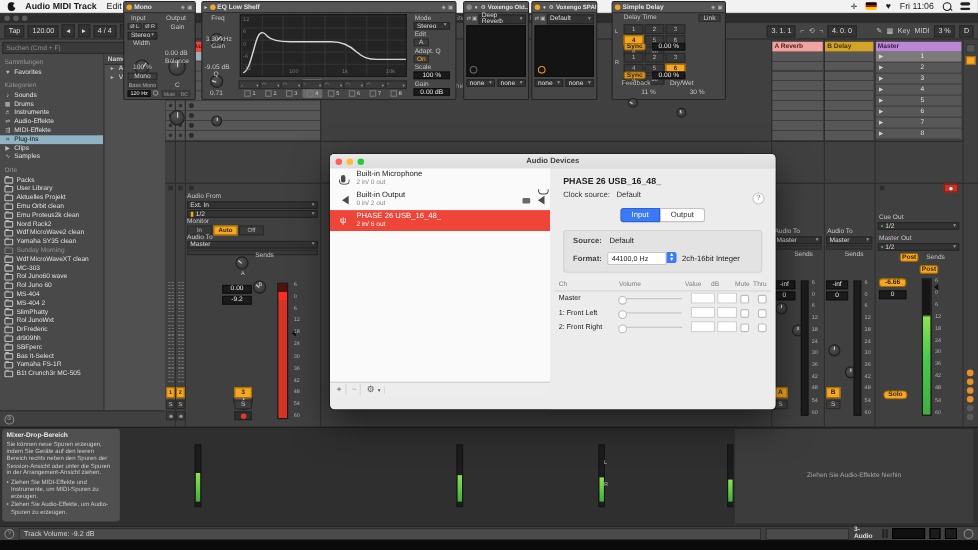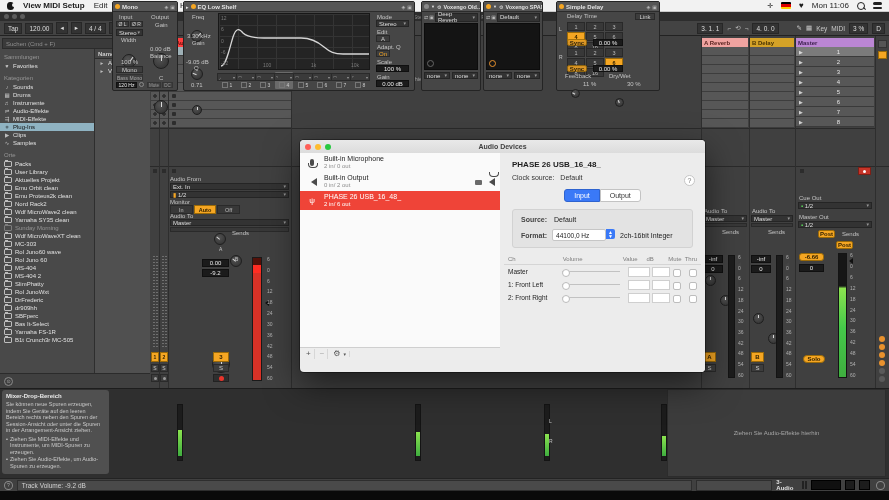--- a/index.html
+++ b/index.html
@@ -140,33 +140,33 @@
   .stbox{background:#4a4a4a;border:1px solid #2e2e2e;height:9px;display:flex;align-items:center;padding:0 4px;
          font-size:6.5px;color:#d2d2d2;}
 </style>
 </head>
 <body>
 
 <div id="root">
 
   <div class="a menubar">
     <span class="apple-logo"></span>
-    <span class="appname">View MIDI Setup</span>
+    <span class="appname">Audio MIDI Track</span>
     <span style="display:flex;gap:9px;">
 
     <span class="mitem">Edit</span>
         <span class="mitem">View</span>
         <span class="mitem">Window</span>
         <span class="mitem">Help</span>
       </span>
     <span class="mright">
       <span style="font-size:7px;">✛</span>
       <span class="flag"></span>
       <span style="font-size:8px;">♥</span>
-      <span>Mon 11:06</span>
+      <span>Fri 11:06</span>
       <span class="mag"></span>
       <span class="cc-icon">
           <b></b>
           <b></b>
         </span>
     </span>
   </div>
 
   <div class="a titlebar">
     <span class="tl"></span>

